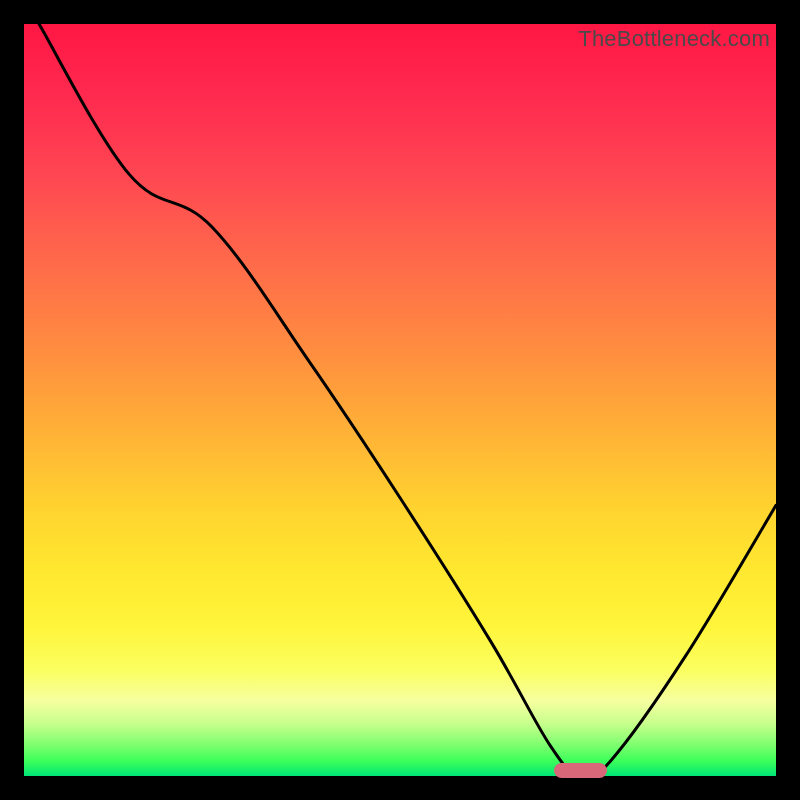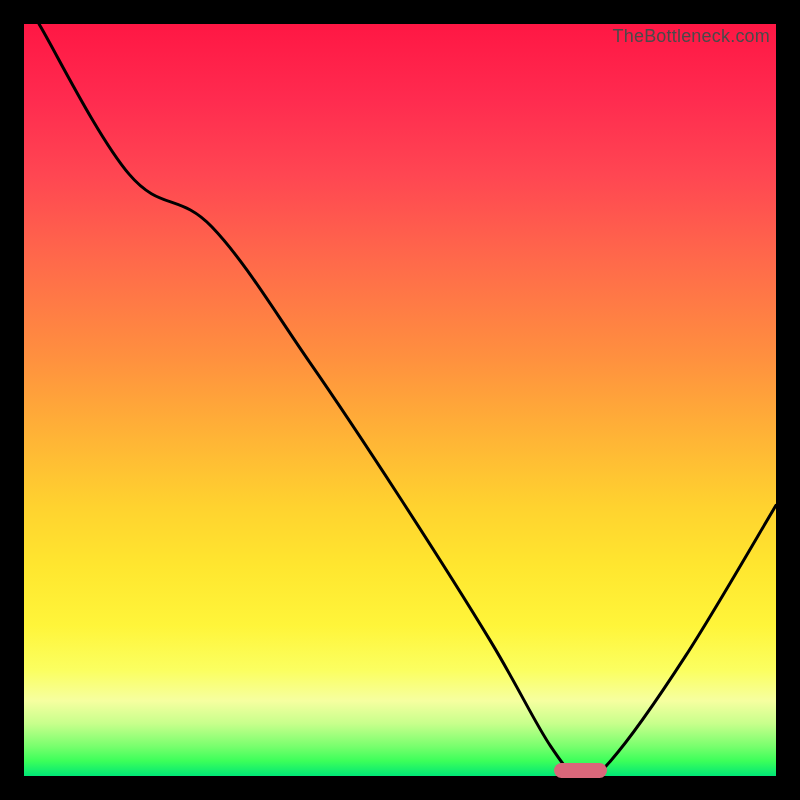--- a/index.html
+++ b/index.html
@@ -43,21 +43,21 @@
       #7aff6e 96%,
       #3cff5a 98%,
       #00e676 100%
     );
   }
   .watermark {
     position: absolute;
     top: 2px;
     right: 6px;
     color: #4a4a4a;
-    font-size: 18px;
+    font-size: 22px;
     font-weight: 500;
     letter-spacing: 0.2px;
   }
   svg.curve {
     position: absolute;
     left: 0;
     top: 0;
     width: 752px;
     height: 752px;
   }

